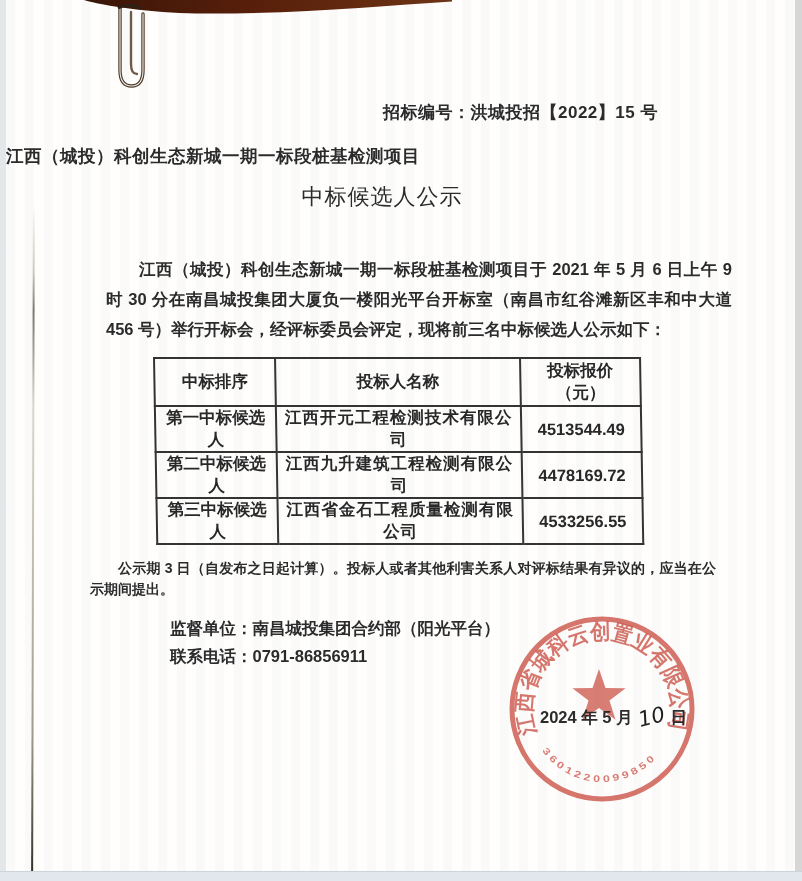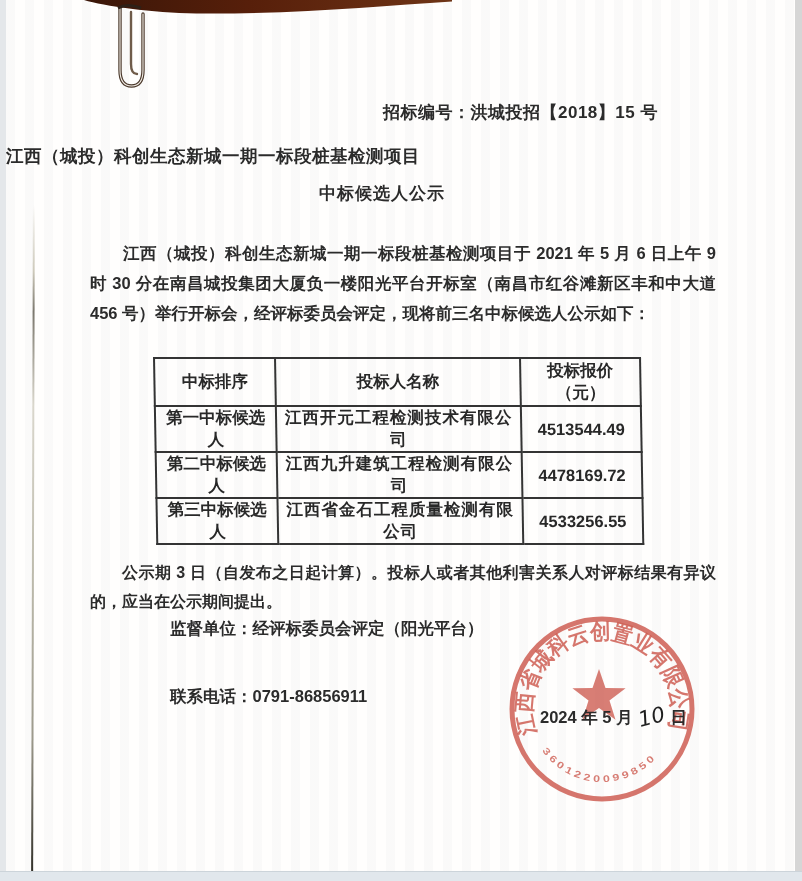--- a/index.html
+++ b/index.html
@@ -31,25 +31,25 @@
       rgba(55,50,35,0.65) 16%,
       rgba(120,110,70,0.25) 30%,
       rgba(100,95,60,0.4) 55%,
       rgba(80,75,50,0.55) 80%,
       rgba(30,28,20,0.9) 100%);
     transform:rotate(0.15deg);
   }
   
   .ref{position:absolute;left:377px;top:101px;font-size:17px;font-weight:700;letter-spacing:0.5px;}
   .title1{position:absolute;left:0;top:144px;width:752px;text-align:left;font-size:17.5px;font-weight:700;letter-spacing:0.5px;}
-  .title2{position:absolute;left:0;top:182px;width:752px;text-align:center;font-size:17px;font-weight:700;letter-spacing:1px;}
-  .intro{position:absolute;left:84px;top:238px;width:626px;font-size:16.5px;font-weight:600;line-height:30px;text-align:justify;text-indent:2em;margin:0;}
-  .notice{position:absolute;left:84px;top:558px;width:626px;font-size:16px;font-weight:600;line-height:29px;text-align:justify;text-indent:2em;margin:0;}
+  .title2{position:absolute;left:0;top:182px;width:752px;text-align:center;font-size:22px;font-weight:400;letter-spacing:1px;}
+  .intro{position:absolute;left:84px;top:238px;width:626px;font-size:16.5px;font-weight:600;line-height:30px;text-align:justify;text-indent:2em;margin:16px;}
+  .notice{position:absolute;left:84px;top:558px;width:626px;font-size:14px;font-weight:600;line-height:21px;text-align:justify;text-indent:2em;margin:0;}
   .supervisor{position:absolute;left:164px;top:618px;font-size:16.5px;font-weight:700;}
-  .phone{position:absolute;left:164px;top:646px;font-size:16.5px;font-weight:700;margin-top:40px;}
+  .phone{position:absolute;left:164px;top:646px;font-size:16.5px;font-weight:700;}
   .tenderer{position:absolute;left:391px;top:677px;font-size:16.5px;font-weight:700;z-index:3;}
   .dateline{position:absolute;left:534px;top:704px;font-size:16.5px;font-weight:700;z-index:3;}
   .hand-day{display:inline-block;font-size:21px;font-weight:400;font-style:italic;transform:rotate(-14deg) translateY(1px);font-family:"DejaVu Sans",sans-serif;color:#1e1e1e;padding:0 1px;}
   
   .bid-table{
     position:absolute;left:147px;top:357px;border-collapse:collapse;
     transform:skewX(1deg);transform-origin:top left;
   }
   .bid-table th,.bid-table td{
     border:2px solid #343434;text-align:center;vertical-align:middle;
@@ -83,21 +83,21 @@
 
     <svg class="clip" viewBox="0 0 48 100" width="48" height="100">
       <path d="M13,6 L13,68 Q13,84 24.5,84 Q36,84 36,68 L36,12" fill="none" stroke="#4c3a2d" stroke-width="3.4" stroke-linecap="round"></path>
       <path d="M13,6 L13,68 Q13,84 24.5,84 Q36,84 36,68 L36,12" fill="none" stroke="#f4efe8" stroke-width="1.1" stroke-linecap="round"></path>
       <path d="M24,10 L24,62 Q24,72 30,72" fill="none" stroke="#6f5b49" stroke-width="2.4" stroke-linecap="round"></path>
       <path d="M11,6 Q20,1 34,6" fill="none" stroke="#2e2017" stroke-width="3"></path>
     </svg>
 
     <div class="page-edge-line"></div>
 
-    <div class="ref">招标编号：洪城投招【2018】15 号</div>
+    <div class="ref">招标编号：洪城投招【2022】15 号</div>
     <div class="title1">江西（城投）科创生态新城一期一标段桩基检测项目</div>
     <div class="title2">中标候选人公示</div>
     <p class="intro">江西（城投）科创生态新城一期一标段桩基检测项目于 2021 年 5 月 6 日上午 9 时 30 分在南昌城投集团大厦负一楼阳光平台开标室（南昌市红谷滩新区丰和中大道 456 号）举行开标会，经评标委员会评定，现将前三名中标候选人公示如下：</p>
 
     <table class="bid-table">
       <colgroup>
         <col class="col-rank">
           <col class="col-bidder">
           <col class="col-price">
       </colgroup>
@@ -121,21 +121,21 @@
           </tr>
           <tr>
             <td>第三中标候选人</td>
             <td class="bidder-cell">江西省金石工程质量检测有限公司</td>
             <td>4533256.55</td>
           </tr>
         </tbody>
     </table>
 
     <p class="notice">公示期 3 日（自发布之日起计算）。投标人或者其他利害关系人对评标结果有异议的，应当在公示期间提出。</p>
-    <div class="supervisor">监督单位：经评标委员会评定（阳光平台）</div>
+    <div class="supervisor">监督单位：南昌城投集团合约部（阳光平台）</div>
     <div class="phone">联系电话：0791-86856911</div>
 
     <div class="dateline">
       <span>2024 年 5 月</span>
       <span class="hand-day">10</span>
       <span>日</span>
     </div>
 
     <svg class="seal" viewBox="0 0 192 192" width="192" height="192">
       <defs>

